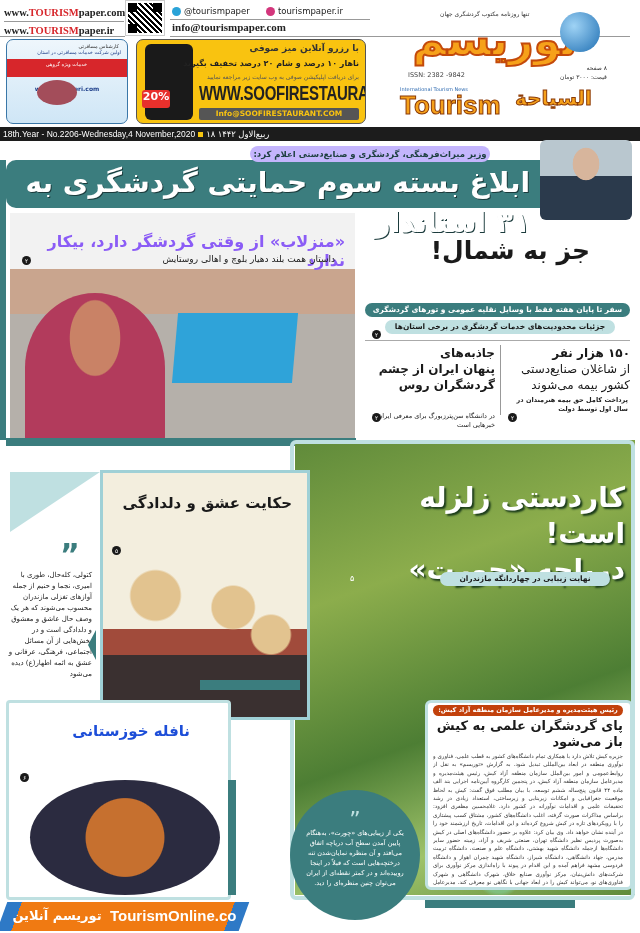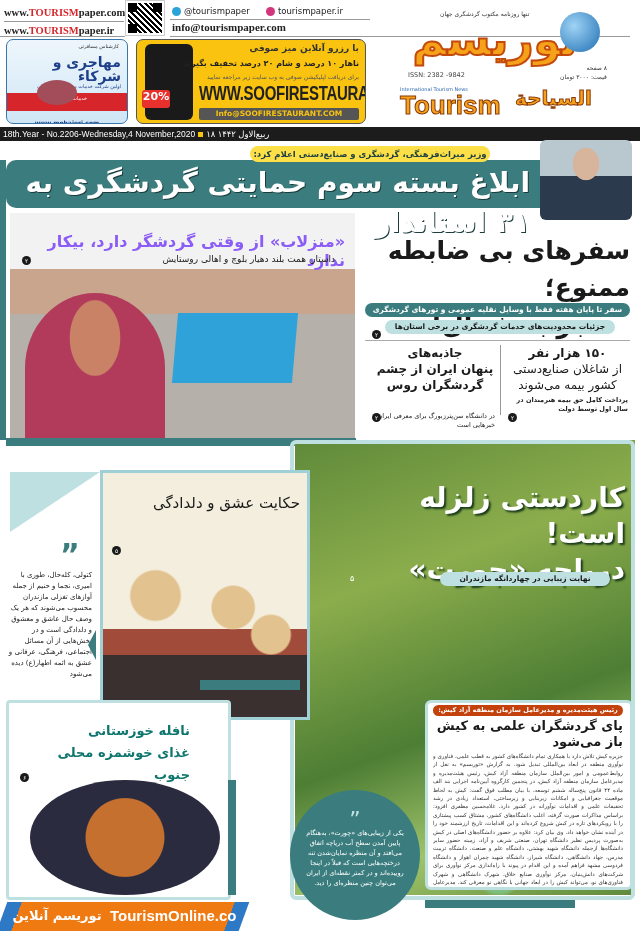--- a/index.html
+++ b/index.html
@@ -41,61 +41,61 @@
 .tour{left:400px;top:90px;font-size:26px;font-weight:bold;color:#f6a11a;-webkit-text-stroke:1px #8a3a08;font-family:"Liberation Sans",sans-serif}
 .sayaha{left:515px;top:86px;font-size:20px;font-weight:bold;color:#f6a11a;-webkit-text-stroke:1px #8a3a08}
 .intl{left:400px;top:86px;font-size:5px;color:#2e6ab0}
 
 .datebar{left:0;top:127px;width:640px;height:14px;background:#1c1c1c;color:#fff;font-size:8.5px;line-height:14px}
 .datebar .l{position:absolute;left:3px;font-family:"Liberation Sans",sans-serif}
 .datebar .sq{display:inline-block;width:5px;height:5px;background:#f6c510;margin:0 3px}
 .datebar .r{position:absolute;right:6px;direction:rtl}
 
 .band{left:6px;top:160px;width:605px;height:48px;background:#3b7d7e;border-radius:10px}
-.kicker{left:250px;top:146px;width:240px;height:16px;background:#fde047;border-radius:8px;font-size:8.5px;font-weight:bold;color:#1f4142;text-align:center;line-height:16px;direction:rtl}
+.kicker{left:250px;top:146px;width:240px;height:16px;background:#c4b5fd;border-radius:8px;font-size:8.5px;font-weight:bold;color:#1f4142;text-align:center;line-height:16px;direction:rtl}
 .headline{left:10px;top:163px;width:520px;font-size:28px;font-weight:bold;color:#fff;text-align:right;direction:rtl;line-height:40px;text-shadow:1px 1px 0 #1b3b3c}
 .minister{left:540px;top:140px;width:92px;height:80px;background:radial-gradient(ellipse at 50% 30%,#d7b59c 0 20%,transparent 21%),linear-gradient(#b9c7cf 0 45%,#2b3a4c 45%);border-radius:6px}
 .frame-left{left:0;top:160px;width:6px;height:280px;background:#3b7d7e}
 
 .photo1{left:10px;top:213px;width:345px;height:225px;background:linear-gradient(#f2f2f2 0 25%,#c9a58e 25% 45%,#b5b0aa 45% 100%);overflow:hidden}
 .pool{position:absolute;left:165px;top:100px;width:120px;height:70px;background:#2fa3d9;transform:skewX(-5deg)}
 .girl{position:absolute;left:15px;top:80px;width:140px;height:150px;background:radial-gradient(ellipse at 50% 30%,#c98266 0 25%,#b23b5c 26% 100%);border-radius:50% 50% 0 0}
 .h2a{left:20px;top:232px;width:325px;font-size:16px;font-weight:bold;color:#8b5cf6;direction:rtl;}
 .sub2a{left:20px;top:254px;width:315px;font-size:9px;color:#1a1a1a;direction:rtl;text-align:right}
 .numdot{display:inline-block;width:9px;height:9px;border-radius:50%;background:#1a1a1a;color:#fff;font-size:6px;text-align:center;line-height:9px}
 
 .h2b{left:360px;top:232px;width:270px;font-size:25px;font-weight:bold;color:#1a1a1a;direction:rtl;text-align:right;line-height:37px}
 .pill{background:#3b7d7e;color:#fff;font-size:7.5px;font-weight:bold;direction:rtl;text-align:center;border-radius:8px;height:14px;line-height:14px}
 .pill.light{background:#bfe0e1;color:#1a1a1a}
 .sepv{left:500px;top:345px;width:1px;height:70px;background:#999}
 .sepv2{left:365px;top:340px;width:265px;height:1px;background:#aaa}
-.col-s{font-size:12px;color:#1a1a1a;direction:rtl;text-align:center;line-height:16px}
+.col-s{font-size:12px;color:#1a1a1a;direction:rtl;text-align:right;line-height:16px}
 .col-s.b{font-weight:bold}
 .tiny{font-size:6.5px;direction:rtl;text-align:right;color:#222;line-height:9px}
 
 .forest{left:295px;top:440px;width:340px;height:455px;background:
 radial-gradient(ellipse at 60% 85%,#7fbf7f 0 12%,transparent 13%),
 linear-gradient(160deg,#5f8a3a,#8cad4c 30%,#4d7e34 60%,#9fc36a 80%,#5f8a3a);overflow:hidden}
 .forest-frame{left:290px;top:440px;width:345px;height:460px;border:4px solid #bfe0e1;border-radius:6px}
 .h2c{left:330px;top:480px;width:295px;font-size:28px;font-weight:bold;color:#fff;direction:rtl;text-align:right;line-height:36px;text-shadow:2px 2px 2px #1a3a1a}
 .pill-forest{left:440px;top:572px;width:170px}
 
 .panel-mid{left:100px;top:470px;width:210px;height:250px;background:#f3eede;border:3px solid #9fd0d6;overflow:hidden}
 .musicimg{position:absolute;left:0;top:80px;width:210px;height:170px;background:
 radial-gradient(circle at 25% 25%,#e2c38f 0 12%,transparent 13%),
 radial-gradient(circle at 62% 32%,#e2c38f 0 12%,transparent 13%),
 radial-gradient(circle at 80% 48%,#e2c38f 0 10%,transparent 11%),
 linear-gradient(#f3eede 0 45%,#a14b3b 45% 60%,#3a3030 60%)}
-.h2d{left:110px;top:492px;width:190px;font-size:15px;font-weight:normal;color:#1a1a1a;direction:rtl;text-align:right;line-height:22px}
+.h2d{left:102px;top:492px;width:190px;font-size:15px;font-weight:bold;color:#1a1a1a;direction:rtl;text-align:right;line-height:22px}
 .tri1{left:10px;top:472px;width:90px;height:60px;background:#bfe0e1;clip-path:polygon(0 0,100% 0,0 100%)}
 .quote-col{left:8px;top:545px;width:84px;font-size:7px;color:#1a1a1a;direction:rtl;text-align:right;line-height:11px}
 .qmark{left:60px;top:540px;font-size:30px;color:#3b7d7e;font-weight:bold;line-height:30px}
 
 .panel-food{left:6px;top:700px;width:225px;height:200px;background:#fff;border:3px solid #bfe0e1;border-radius:4px}
-.h2e{left:20px;top:720px;width:170px;font-size:13px;font-weight:bold;color:#0f766e;direction:rtl;line-height:22px}
+.h2e{left:20px;top:720px;width:170px;font-size:15px;font-weight:bold;color:#1d4ed8;direction:rtl;line-height:22px}
 .food{left:30px;top:780px;width:190px;height:115px;border-radius:50%;background:radial-gradient(circle,#c6702f 0 35%,#2b2b40 36% 100%)}
 .tealbar{background:#3b7d7e}
 
 .qcircle{left:290px;top:790px;width:130px;height:130px;border-radius:50%;background:#3b7d7e;color:#fff;font-size:6.5px;direction:rtl;text-align:center;line-height:10px;padding:22px 10px}
 
 .kish{left:425px;top:700px;width:208px;height:190px;background:#fff;border:3px solid #bfe0e1;border-radius:6px}
 .kish-kicker{left:433px;top:705px;width:190px;font-size:6.5px;font-weight:bold;color:#fff;background:#c2410c;border-radius:6px;direction:rtl;text-align:center;line-height:11px}
 .h2f{left:433px;top:718px;width:190px;font-size:13px;font-weight:bold;color:#1a1a1a;direction:rtl;text-align:right;line-height:16px}
 .bodytxt{left:433px;top:752px;width:190px;font-size:5.5px;color:#333;direction:rtl;text-align:justify;line-height:8.4px;height:135px;overflow:hidden}
 
@@ -119,21 +119,20 @@
   &nbsp;&nbsp;&nbsp;&nbsp;
   <span><span class="ico" style="background:#d3367c"></span><span>tourismpaper.ir</span></span>
 </div>
 <div class="abs hdr-line" style="left:170px;top:19px;width:200px"></div>
 <div class="abs email">info@tourismpaper.com</div>
 <div class="abs hdr-line" style="left:170px;top:36px;width:460px"></div>
 <div class="abs hdr-line" style="left:0;top:36px;width:125px"></div>
 
 <div class="abs ad1">
   <div style="font-size:5px;text-align:right;padding:3px 8px 0 0;color:#333">کارشناس مسافرتی</div>
-  <div class="t rtl">مهاجری و شرکاء</div>
   <div style="font-size:5px;text-align:right;padding-right:6px;color:#1e3f8a" class="rtl">اولین شرکت خدمات مسافرتی در استان</div>
   <div style="position:absolute;left:30px;top:40px;width:40px;height:25px;border-radius:50%;background:#a34d5a"></div>
   <div class="red rtl" style="margin-top:4px"><span>خدمات ویژه گروهی</span></div>
   <div class="site">www.mohajeri.com</div>
 
 </div>
 
 <div class="abs ad2">
   <div class="phone"></div>
   <div class="promo">20%</div>
@@ -168,21 +167,20 @@
 
 <div class="abs photo1">
   <div class="pool"></div>
   <div class="girl"></div>
 </div>
 <div class="abs h2a">«منزلاب» از وقتی گردشگر دارد، بیکار ندارد</div>
 <div class="abs sub2a">داستان همت بلند دهیار بلوچ و اهالی روستایش</div>
 <div class="abs" style="left:22px;top:248px"><span class="numdot">۲</span></div>
 
 <div class="abs h2b">
-    <div>سفرهای بی ضابطه ممنوع؛</div>
     <div style="padding-right:40px">جز به شمال!</div>
   </div>
 <div class="abs pill" style="left:365px;top:303px;width:265px">سفر تا پایان هفته فقط با وسایل نقلیه عمومی و تورهای گردشگری مجاز است</div>
 <div class="abs pill light" style="left:385px;top:320px;width:230px">جزئیات محدودیت‌های خدمات گردشگری در برخی استان‌ها</div>
 <div class="abs" style="left:372px;top:322px"><span class="numdot">۲</span></div>
 <div class="abs sepv2"></div>
 <div class="abs sepv"></div>
 
 <div class="abs" style="left:505px;top:345px;width:125px">
   <div class="col-s b">۱۵۰ هزار نفر</div>
@@ -220,21 +218,20 @@
   </div>
 <div class="abs" style="left:112px;top:538px"><span class="numdot">۵</span></div>
 <div class="abs qmark">”</div>
 <div class="abs quote-col" style="top:570px">کتولی، کله‌حال، طوری با امیری، نجما و حنیم از جمله آوازهای تغزلی مازندران محسوب می‌شوند که هر یک وصف حال عاشق و معشوق و دلدادگی است و در بخش‌هایی از آن مسائل اجتماعی، فرهنگی، عرفانی و عشق به ائمه اطهار(ع) دیده می‌شود</div>
 <div class="abs tealbar" style="left:88px;top:630px;width:8px;height:30px;clip-path:polygon(100% 0,0 50%,100% 100%)"></div>
 
 <div class="abs tealbar" style="left:200px;top:680px;width:100px;height:10px"></div>
 <div class="abs panel-food"></div>
 <div class="abs h2e">
     <div>نافله خوزستانی</div>
-    <div>غذای خوشمزه محلی جنوب</div>
   </div>
 <div class="abs" style="left:20px;top:765px"><span class="numdot">۶</span></div>
 <div class="abs food"></div>
 <div class="abs tealbar" style="left:228px;top:780px;width:8px;height:115px"></div>
 
 <div class="abs qcircle"><div style="font-size:22px;line-height:16px;color:#bfe0e1">”</div><span>یکی از زیبایی‌های «چورت»، به‌هنگام پایین آمدن سطح آب دریاچه اتفاق می‌افتد و آن منظره نمایان‌شدن تنه درختچه‌هایی است که قبلاً در اینجا روییده‌اند و در کمتر نقطه‌ای از ایران می‌توان چنین منظره‌ای را دید.</span></div>
 
 <div class="abs kish"></div>
 <div class="abs kish-kicker">رئیس هیئت‌مدیره و مدیرعامل سازمان منطقه آزاد کیش:</div>
 <div class="abs h2f">پای گردشگران علمی به کیش باز می‌شود</div>

